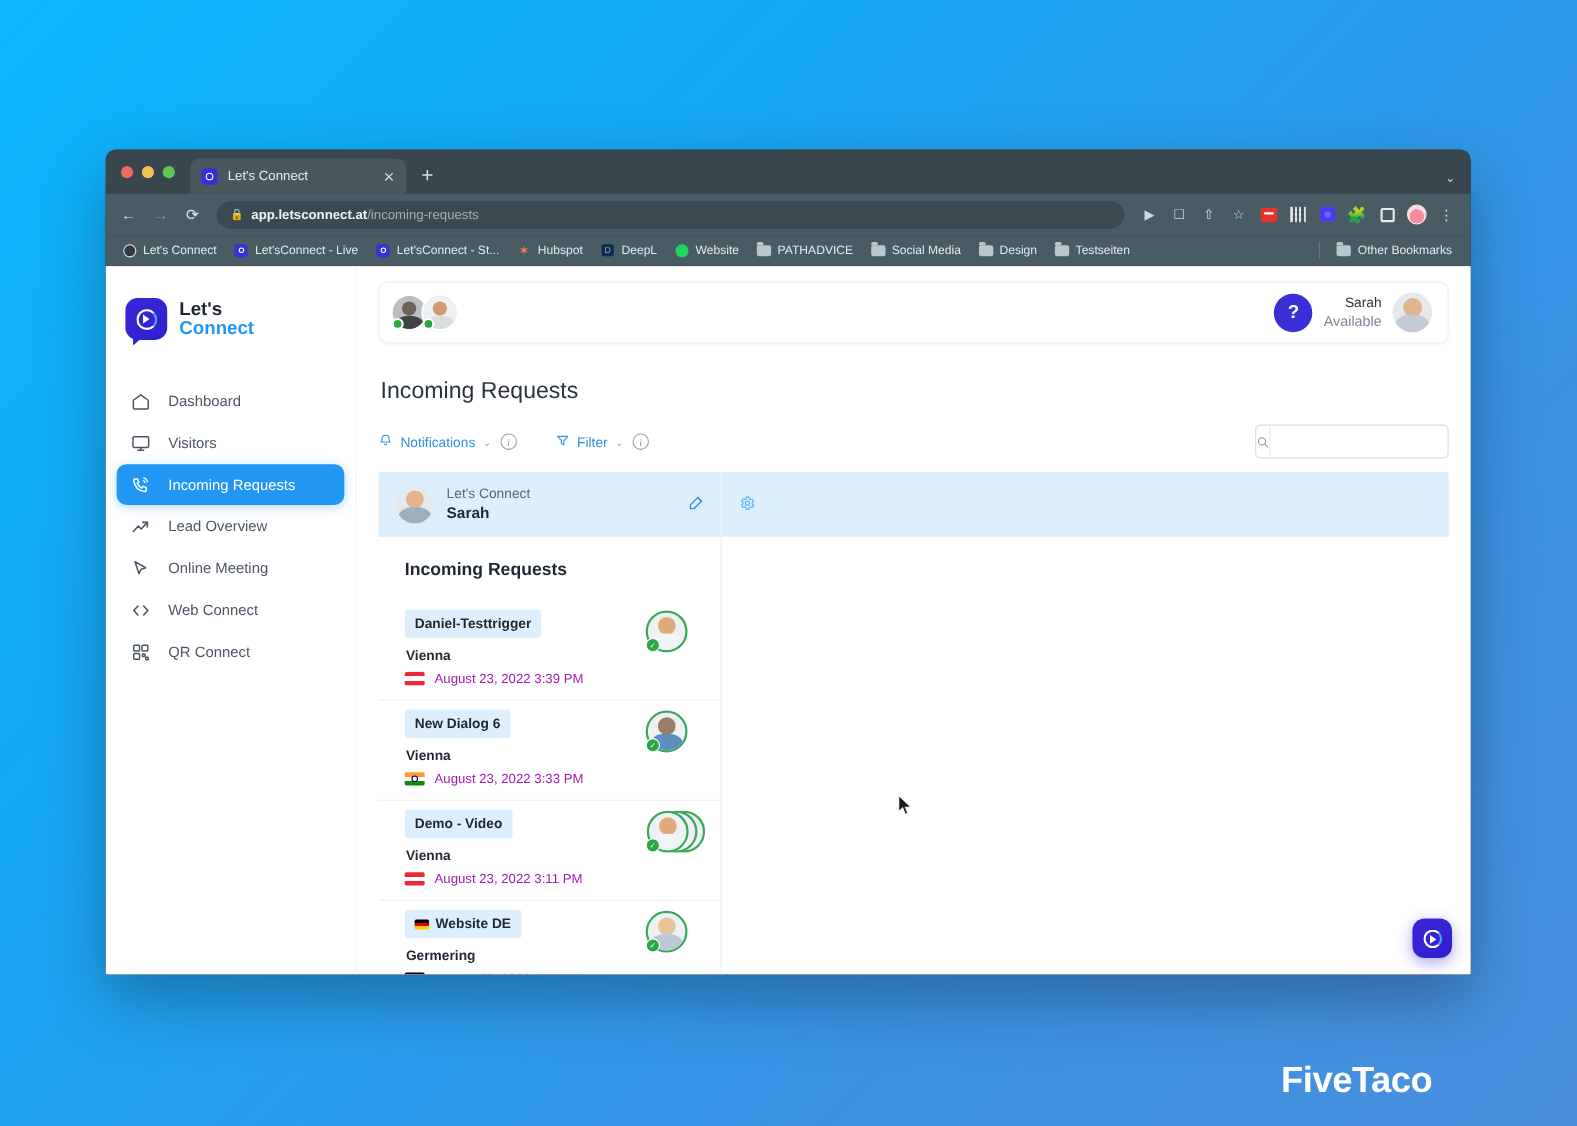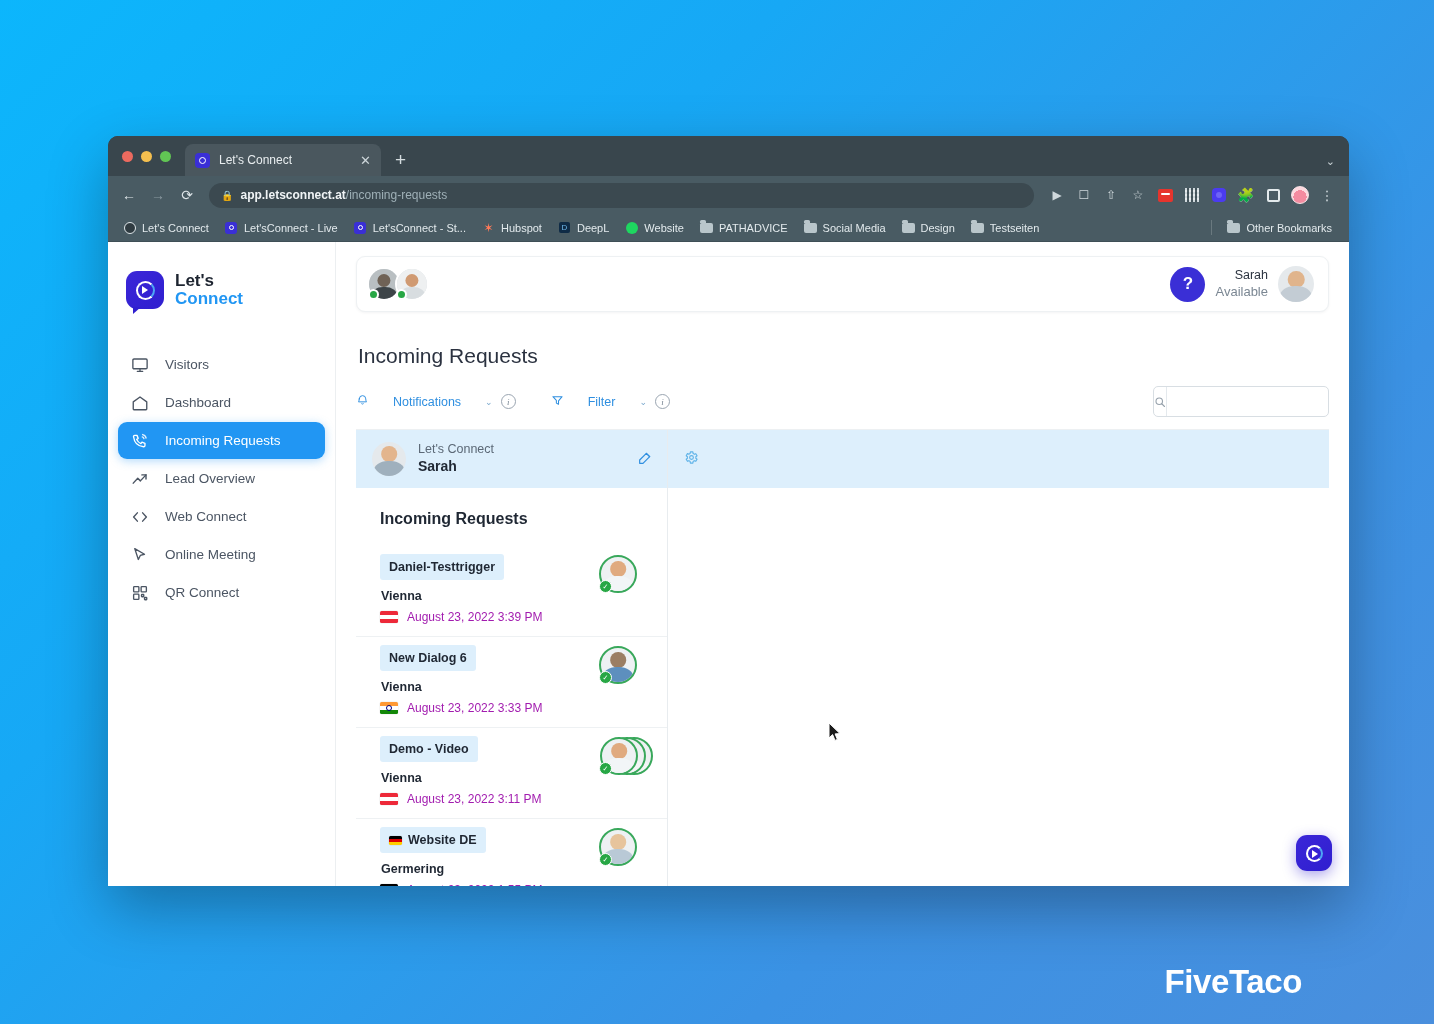--- a/index.html
+++ b/index.html
@@ -9,21 +9,21 @@
     font-family: "Liberation Sans", sans-serif;
   }
   body {
     background: linear-gradient(135deg, #0cb6fc 0%, #17a8f5 32%, #3b92e4 72%, #4a8fdd 100%);
     position: relative;
   }
 
   
   #browser-window {
     position: absolute;
-    left: 108px; top: 136px;
+    left: 96px; top: 136px;
     width: 1241px; height: 750px;
     background: #2f3b41;
     border-radius: 10px 10px 0 0;
     box-shadow: 0 22px 60px rgba(0,0,0,.30);
     overflow: hidden;
   }
 
   
   .tabstrip {
     height: 40px;
@@ -232,21 +232,21 @@
   .me-av {
     width: 36px; height: 36px; border-radius: 50%;
     background: #e5e9ec; overflow: hidden; position: relative;
   }
   .me-av::before { content:""; position:absolute; left:50%; top:14%; transform:translateX(-50%); width:46%;height:46%;border-radius:50%; background:#e0b48c; }
   .me-av::after { content:""; position:absolute; left:50%; top:56%; transform:translateX(-50%); width:90%;height:64%;border-radius:46% 46% 0 0; background:#c3ccd4; }
 
   .page-title { font-size: 21px; color: #2b3240; margin: 32px 0 0 2px; font-weight: 400; }
 
   .controls { display: flex; align-items: center; margin-top: 18px; gap: 0; }
-  .ctrl { display: flex; align-items: center; gap: 24px; color: #2f8fe0; font-size: 12.5px; }
+  .ctrl { display: flex; align-items: center; gap: 7px; color: #2f8fe0; font-size: 12.5px; }
   .ctrl .caret { color: #7aa8cd; font-size: 9px; }
   .info-i {
     width: 15px; height: 15px; border-radius: 50%;
     border: 1px solid #9aa5b1; color: #7a8794;
     font-size: 9px; display:flex; align-items:center; justify-content:center;
     font-style: italic; font-family: "Liberation Serif", serif;
     margin-left: 8px;
   }
   .ctrl-gap { width: 35px; }
   .searchbox {
@@ -513,34 +513,34 @@
         <span class="brand-txt">
           <div class="brand-l1">Let's</div>
           <div class="brand-l2">Connect</div>
         </span>
       </div>
 
       <nav class="nav">
         <div class="nav-item">
           <span class="nav-ico">
             <svg width="18" height="18" viewBox="0 0 24 24" fill="none" stroke="currentColor" stroke-width="1.8" stroke-linecap="round" stroke-linejoin="round">
+                <path d="M3 10.5 12 4l9 6.5V20a1 1 0 0 1-1 1H4a1 1 0 0 1-1-1z"></path>
+              </svg>
+          </span>
+          <span>Dashboard</span>
+        </div>
+        <div class="nav-item">
+          <span class="nav-ico">
+            <svg width="18" height="18" viewBox="0 0 24 24" fill="none" stroke="currentColor" stroke-width="1.8" stroke-linecap="round" stroke-linejoin="round">
                 <rect x="2.5" y="4" width="19" height="13" rx="1.5"></rect>
                 <path d="M8.5 20.5h7"></path>
                 <path d="M12 17v3.5"></path>
               </svg>
           </span>
           <span>Visitors</span>
-        </div>
-        <div class="nav-item">
-          <span class="nav-ico">
-            <svg width="18" height="18" viewBox="0 0 24 24" fill="none" stroke="currentColor" stroke-width="1.8" stroke-linecap="round" stroke-linejoin="round">
-                <path d="M3 10.5 12 4l9 6.5V20a1 1 0 0 1-1 1H4a1 1 0 0 1-1-1z"></path>
-              </svg>
-          </span>
-          <span>Dashboard</span>
         </div>
         <div class="nav-item active">
           <span class="nav-ico">
             <svg width="18" height="18" viewBox="0 0 24 24" fill="none" stroke="currentColor" stroke-width="1.8" stroke-linecap="round" stroke-linejoin="round">
                 <path d="M5 4.5h3l1.6 4-2 1.4a12 12 0 0 0 5.6 5.6l1.4-2 4 1.6v3a1.6 1.6 0 0 1-1.8 1.6C9.2 19 4.4 14.2 3.4 6.3A1.6 1.6 0 0 1 5 4.5z"></path>
                 <path d="M15.5 3.4a6 6 0 0 1 4.6 4.6" opacity=".85"></path>
                 <path d="M15 6.6a3 3 0 0 1 2.2 2.2" opacity=".85"></path>
               </svg>
           </span>
           <span>Incoming Requests</span>
@@ -549,34 +549,34 @@
           <span class="nav-ico">
             <svg width="18" height="18" viewBox="0 0 24 24" fill="none" stroke="currentColor" stroke-width="1.9" stroke-linecap="round" stroke-linejoin="round">
                 <path d="M3 17.5 9 11l3.5 3.5L20 6.5"></path>
                 <path d="M14.5 6.5H20V12"></path>
               </svg>
           </span>
           <span>Lead Overview</span>
         </div>
         <div class="nav-item">
           <span class="nav-ico">
+            <svg width="18" height="18" viewBox="0 0 24 24" fill="none" stroke="currentColor" stroke-width="1.8" stroke-linecap="round" stroke-linejoin="round">
+                <path d="M5 3.5 18 11l-5.6 1.6L9.8 18z"></path>
+              </svg>
+          </span>
+          <span>Online Meeting</span>
+        </div>
+        <div class="nav-item">
+          <span class="nav-ico">
             <svg width="18" height="18" viewBox="0 0 24 24" fill="none" stroke="currentColor" stroke-width="1.9" stroke-linecap="round" stroke-linejoin="round">
                 <path d="M8.5 6.5 3.5 12l5 5.5"></path>
                 <path d="M15.5 6.5 20.5 12l-5 5.5"></path>
               </svg>
           </span>
           <span>Web Connect</span>
-        </div>
-        <div class="nav-item">
-          <span class="nav-ico">
-            <svg width="18" height="18" viewBox="0 0 24 24" fill="none" stroke="currentColor" stroke-width="1.8" stroke-linecap="round" stroke-linejoin="round">
-                <path d="M5 3.5 18 11l-5.6 1.6L9.8 18z"></path>
-              </svg>
-          </span>
-          <span>Online Meeting</span>
         </div>
         <div class="nav-item">
           <span class="nav-ico">
             <svg width="18" height="18" viewBox="0 0 24 24" fill="none" stroke="currentColor" stroke-width="1.8">
                 <rect x="3.5" y="3.5" width="7" height="7" rx="1"></rect>
                 <rect x="13.5" y="3.5" width="7" height="7" rx="1"></rect>
                 <rect x="3.5" y="13.5" width="7" height="7" rx="1"></rect>
                 <rect x="14" y="14" width="3" height="3" rx=".6"></rect>
                 <rect x="18" y="18" width="3" height="3" rx=".6"></rect>
               </svg>

